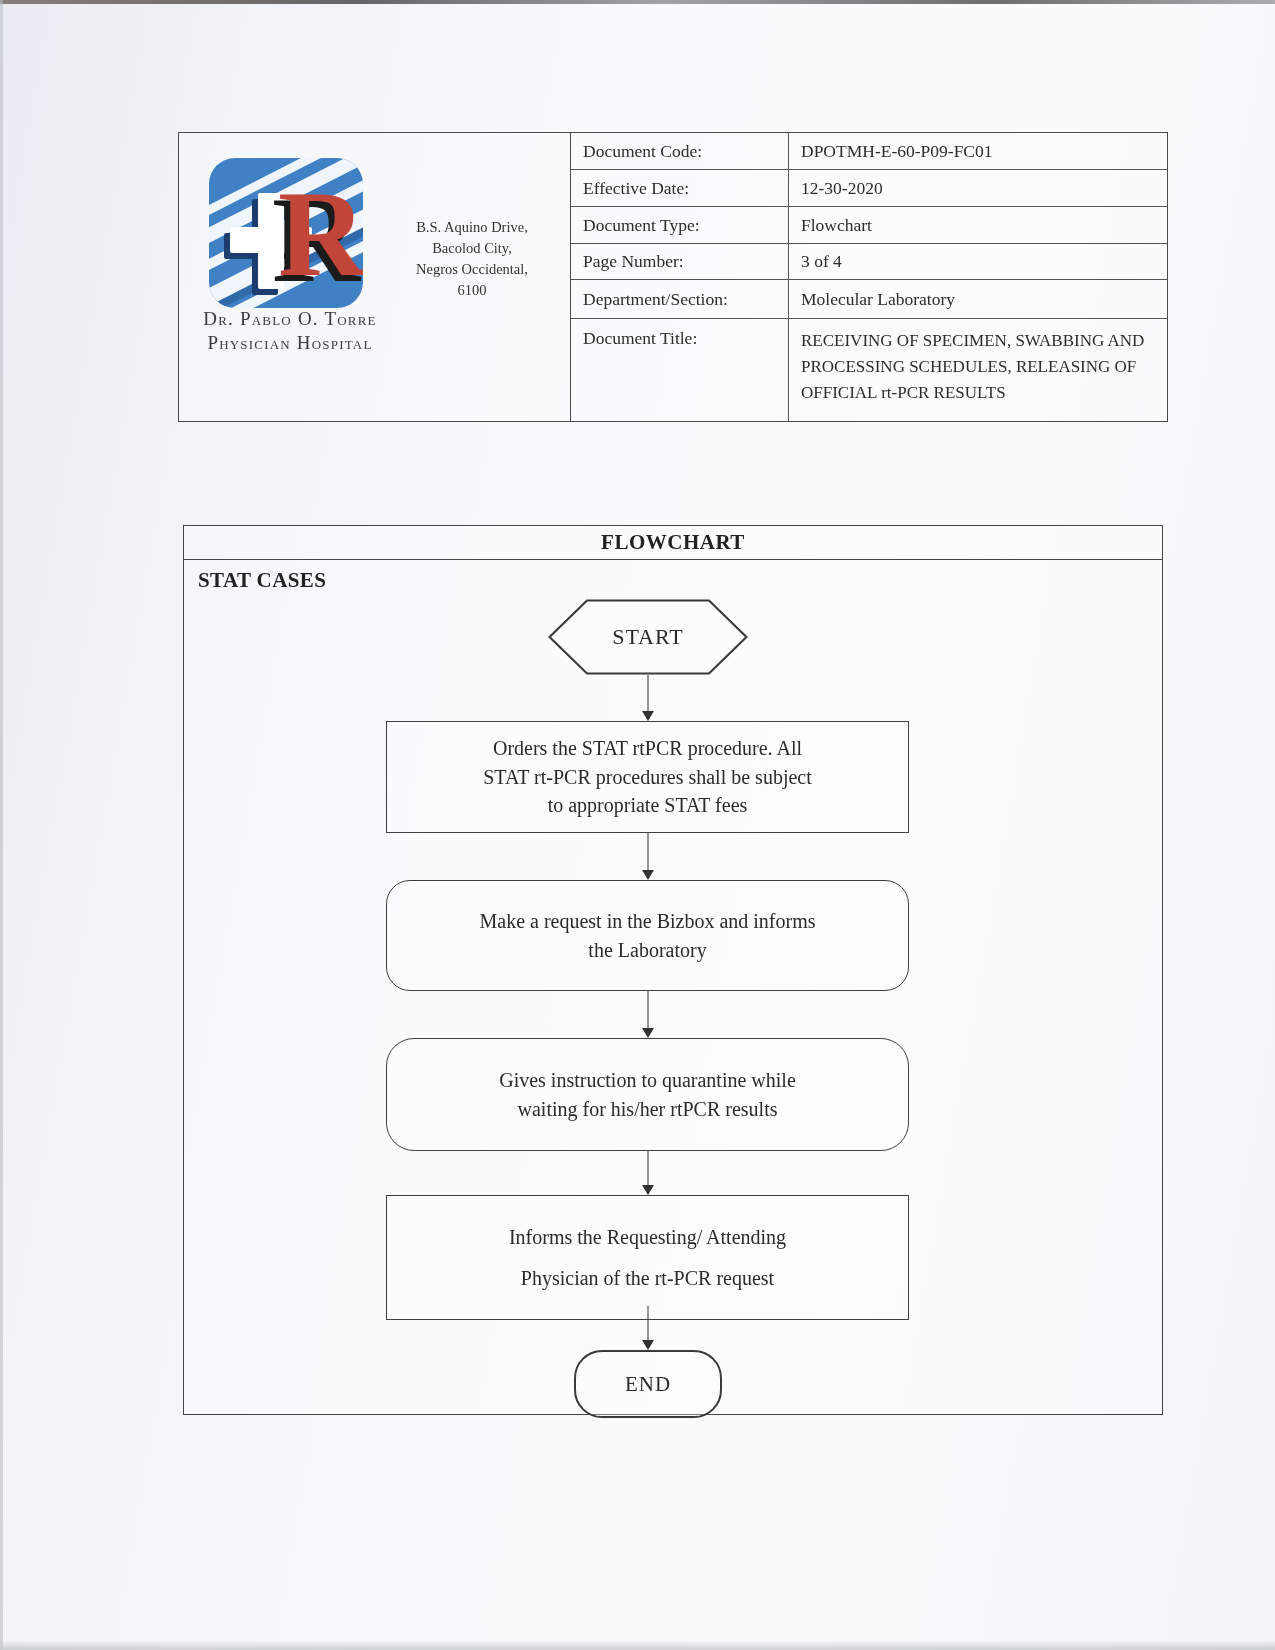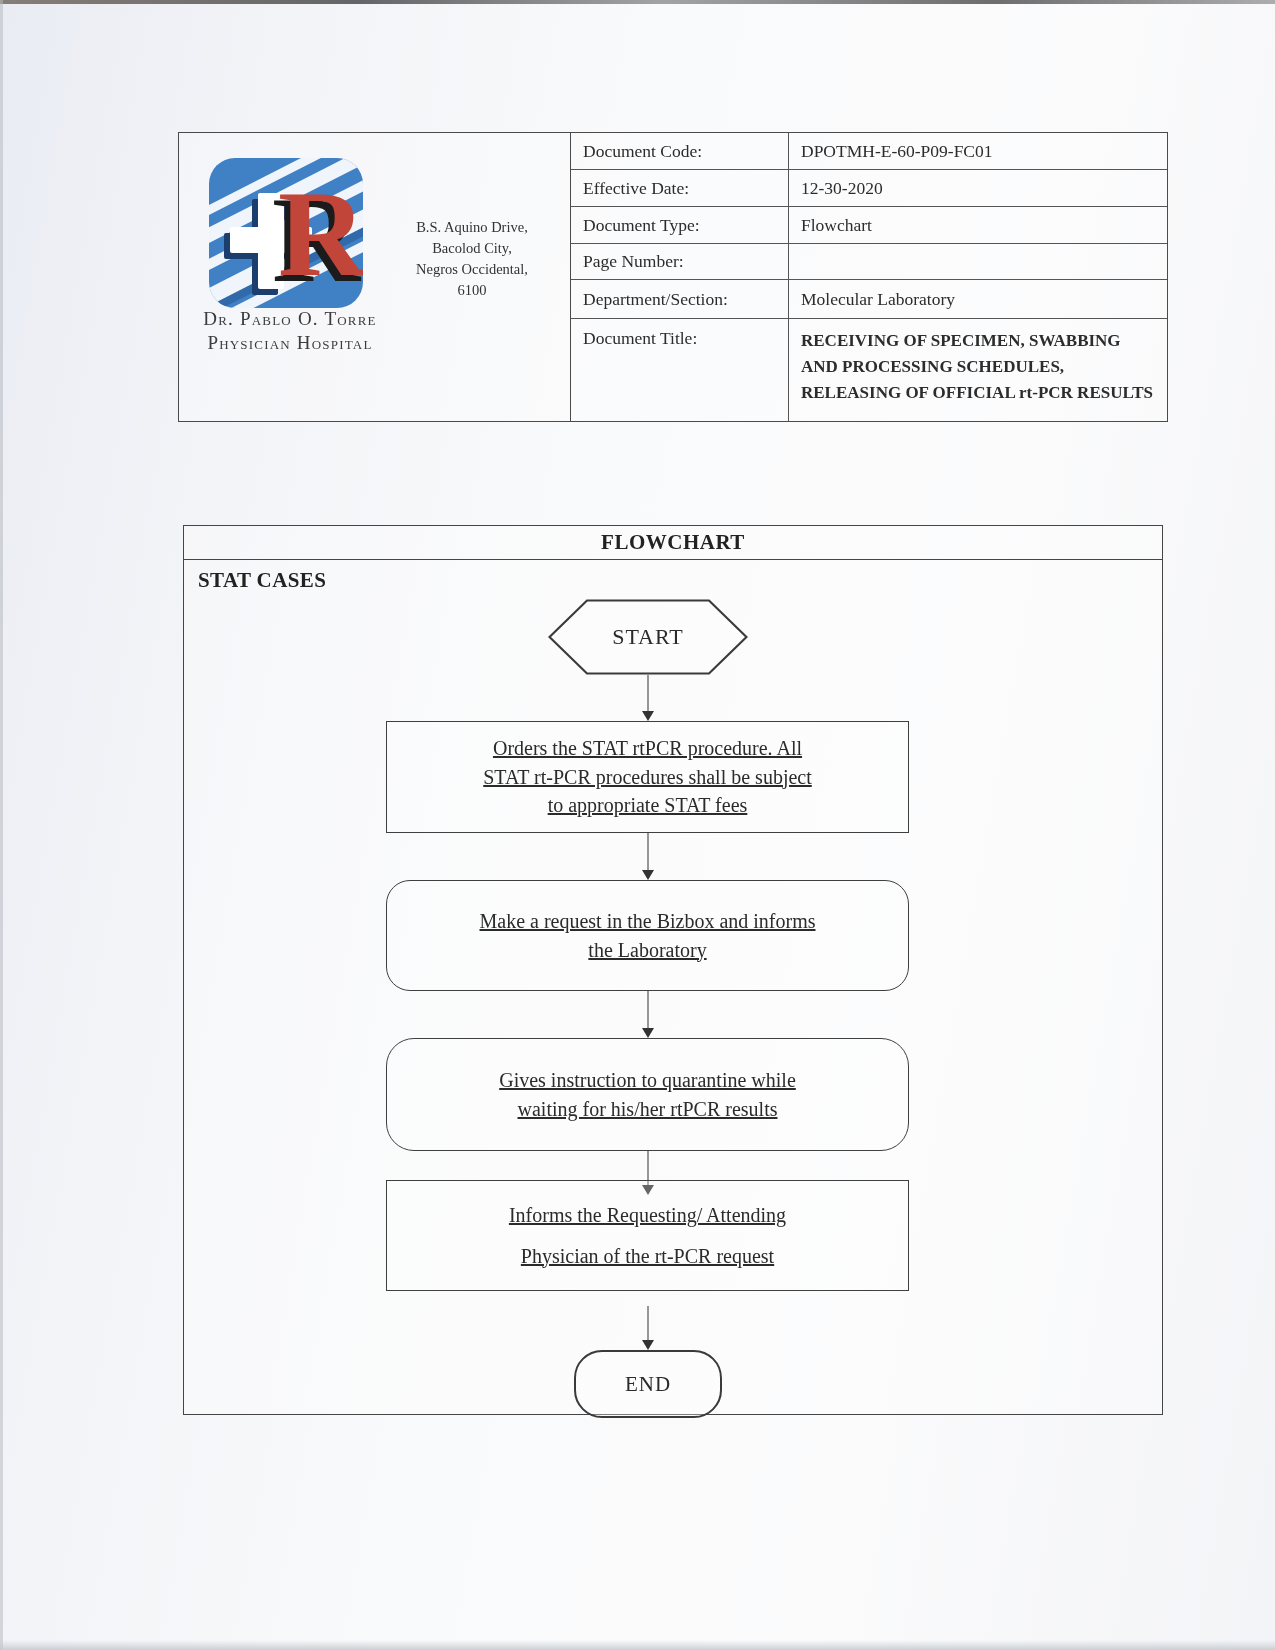--- a/index.html
+++ b/index.html
@@ -34,44 +34,44 @@
   .hdr-right{flex:1;display:flex;flex-direction:column;box-sizing:border-box;}
   .hdr-row{display:flex;border-bottom:1.4px solid #555;box-sizing:border-box;flex:none;}
   .hdr-row.r1{height:37px}.hdr-row.r2{height:37px}.hdr-row.r3{height:37px}
   .hdr-row.r4{height:36px}.hdr-row.r5{height:39px}
   .hdr-row.r6{flex:1;border-bottom:none;}
   .hdr-label{width:218px;border-right:1.4px solid #555;box-sizing:border-box;
     display:flex;align-items:center;padding-left:12px;font-size:17.5px;color:#2c2c2c;flex:none;}
   .hdr-value{flex:1;display:flex;align-items:center;padding-left:12px;padding-right:10px;
     font-size:17.5px;color:#2c2c2c;box-sizing:border-box;}
   .hdr-row.r6 .hdr-label{align-items:flex-start;padding-top:9px;text-align:right;}
-  .hdr-row.r6 .hdr-value{align-items:flex-start;padding-top:9px;font-weight:bold;line-height:26px;font-size:17px;}
+  .hdr-row.r6 .hdr-value{align-items:flex-start;padding-top:9px;font-weight:normal;line-height:26px;font-size:17px;}
 
   
   .fc-panel{
     position:absolute;left:183px;top:525px;width:980px;height:890px;
     border:1.7px solid #454545;box-sizing:border-box;background:rgba(255,255,255,.3);
   }
   .fc-band{height:34px;border-bottom:1.7px solid #454545;display:flex;align-items:center;justify-content:center;
     font-size:21px;font-weight:bold;letter-spacing:.5px;color:#222;box-sizing:border-box;}
   .fc-subtitle{position:absolute;left:14px;top:42px;font-size:21px;font-weight:bold;letter-spacing:.4px;color:#222;}
 
   .hexagon{position:absolute;left:364px;top:73px;width:200px;height:76px;}
   .hexagon svg{display:block}
   .shape-label{position:absolute;left:0;top:0;width:100%;height:100%;
     display:flex;align-items:center;justify-content:center;
     font-size:22px;letter-spacing:1px;color:#2a2a2a;}
 
   .fc-box{position:absolute;left:202px;width:523px;border:1.8px solid #3f3f3f;box-sizing:border-box;
     display:flex;flex-direction:column;align-items:center;justify-content:center;
-    text-align:center;font-size:20px;line-height:1.44;color:#2b2b2b;background:rgba(255,255,255,.25);text-decoration:underline;}
+    text-align:center;font-size:20px;line-height:1.44;color:#2b2b2b;background:rgba(255,255,255,.25);}
   .fc-box.b1{top:195px;height:112px;}
   .fc-box.b2{top:354px;height:111px;border-radius:24px;}
   .fc-box.b3{top:512px;height:113px;border-radius:28px;}
-  .fc-box.b4{top:654px;height:111px;gap:12px;}
+  .fc-box.b4{top:669px;height:125px;gap:12px;}
 
   .arrow{position:absolute;left:456px;width:15px;}
   .arrow .line{position:absolute;left:50%;top:0;bottom:8px;width:0;border-left:1.8px solid #333;transform:translateX(-50%);}
   .arrow .head{position:absolute;left:50%;bottom:0;transform:translateX(-50%);
     width:0;height:0;border-left:6.5px solid transparent;border-right:6.5px solid transparent;border-top:10px solid #333;}
   .arrow.a1{top:149px;height:46px;}
   .arrow.a2{top:307px;height:47px;}
   .arrow.a3{top:465px;height:47px;}
   .arrow.a4{top:625px;height:44px;}
   .arrow.a5{top:780px;height:44px;}
@@ -145,20 +145,21 @@
       <div class="hdr-row r2">
         <div class="hdr-label">Effective Date:</div>
         <div class="hdr-value">12-30-2020</div>
       </div>
       <div class="hdr-row r3">
         <div class="hdr-label">Document Type:</div>
         <div class="hdr-value">Flowchart</div>
       </div>
       <div class="hdr-row r4">
         <div class="hdr-label">Page Number:</div>
+        <div class="hdr-value">3 of 4</div>
       </div>
       <div class="hdr-row r5">
         <div class="hdr-label">Department/Section:</div>
         <div class="hdr-value">Molecular Laboratory</div>
       </div>
       <div class="hdr-row r6">
         <div class="hdr-label">Document Title:</div>
         <div class="hdr-value">RECEIVING OF SPECIMEN, SWABBING AND PROCESSING SCHEDULES, RELEASING OF OFFICIAL rt-PCR RESULTS</div>
       </div>
     </div>

